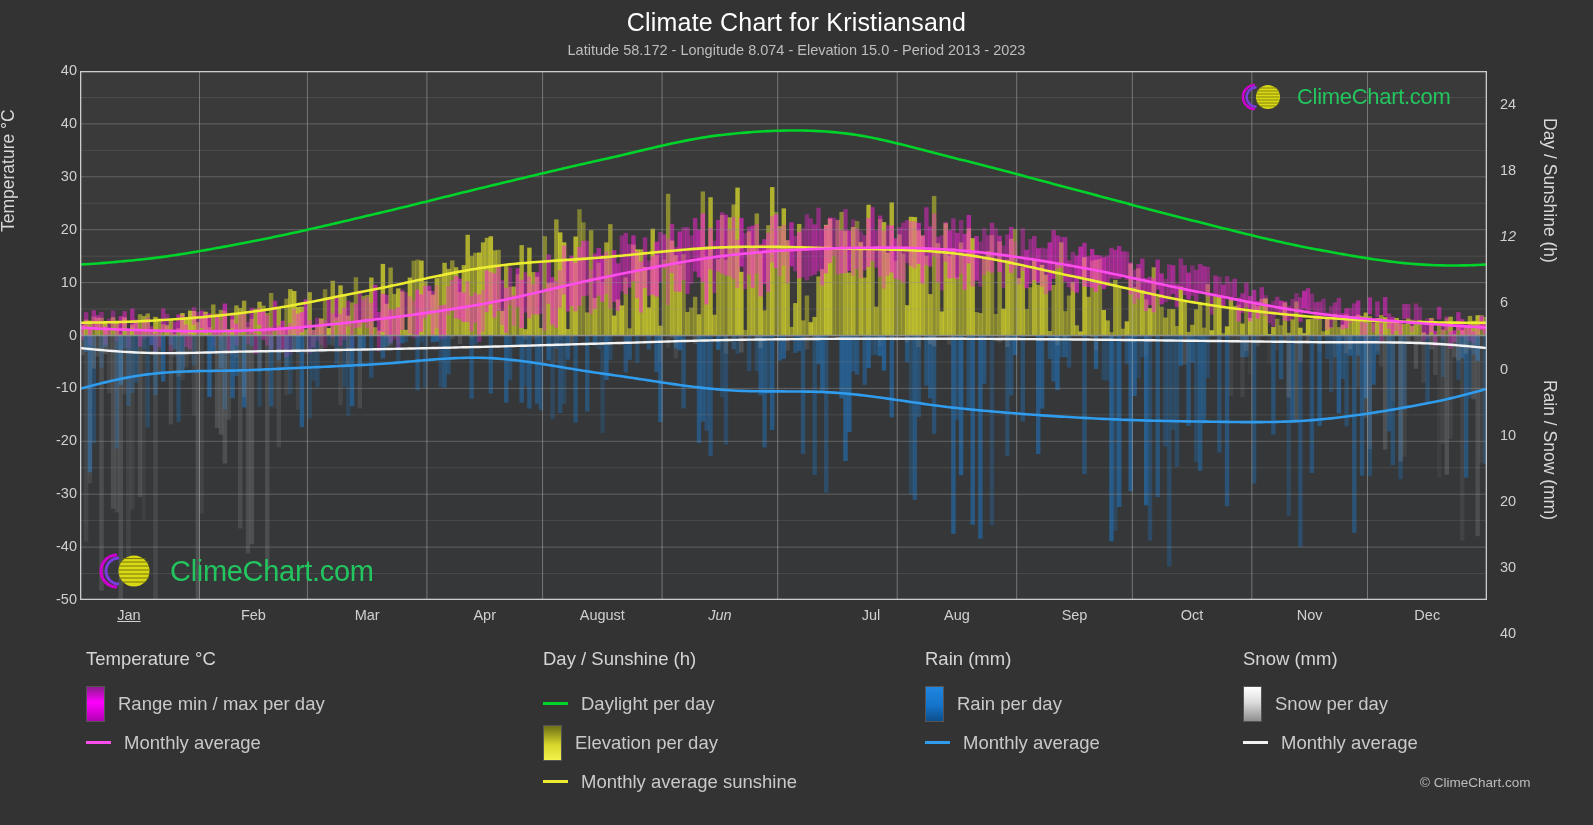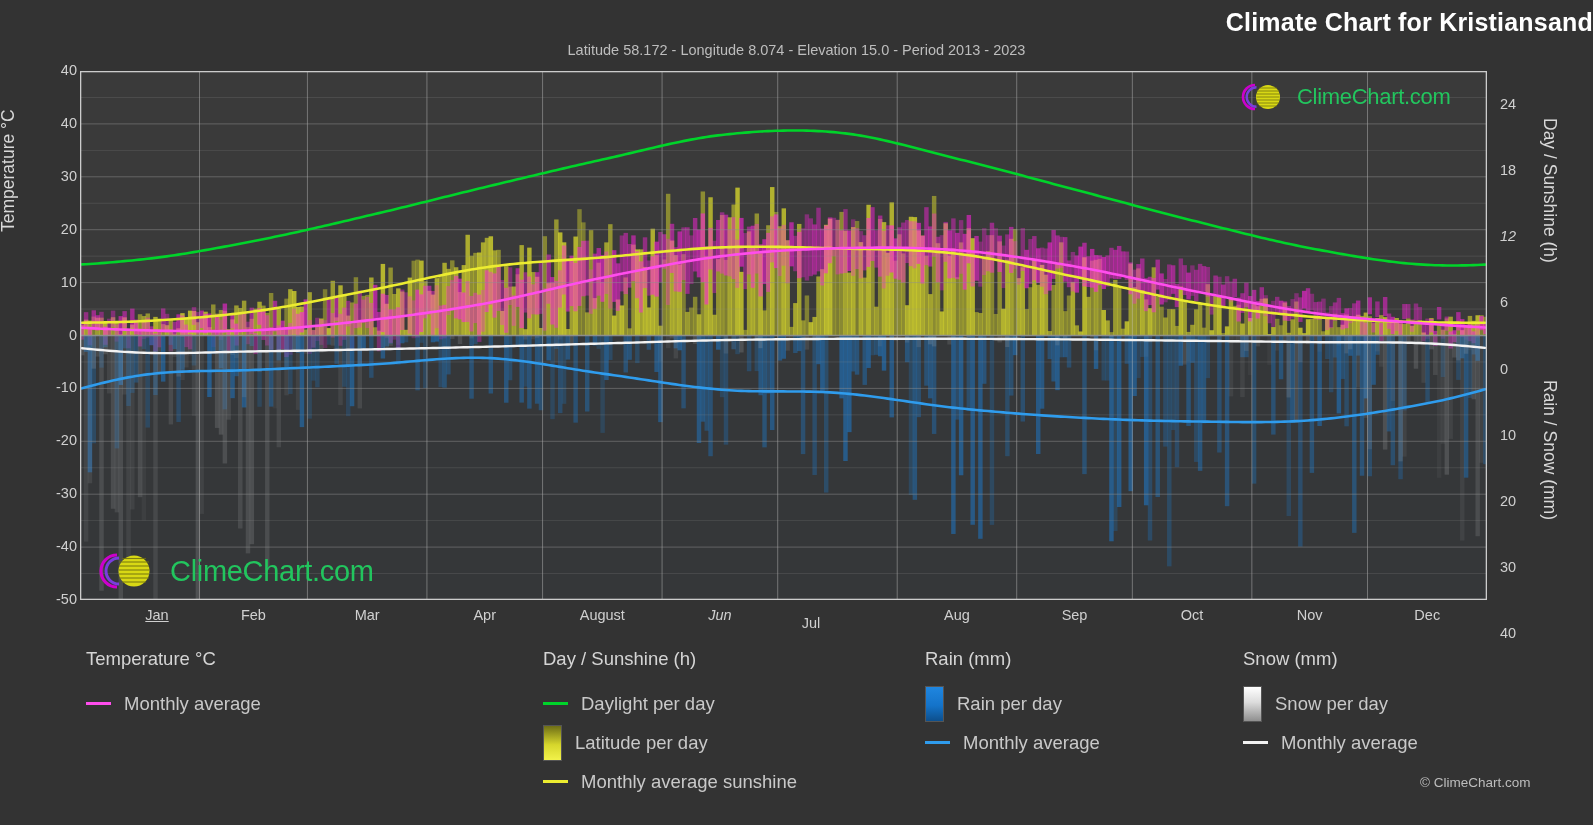--- a/index.html
+++ b/index.html
@@ -7,22 +7,22 @@
     width: 1593px; height: 825px;
     background: #333333;
     font-family: "Liberation Sans", sans-serif;
     overflow: hidden;
   }
   #root { position: relative; width: 1593px; height: 825px; }
 
   
   .title {
     position: absolute; left: 0; top: 8px; width: 1593px;
-    text-align: right; color: #ffffff;
-    font-size: 25px; font-weight: 700; letter-spacing: .2px;
+    text-align: center; color: #ffffff;
+    font-size: 25px; font-weight: 400; letter-spacing: .2px;
   }
   .subtitle {
     position: absolute; left: 0; top: 42px; width: 1593px;
     text-align: center; color: #bdbdbd; font-size: 14.5px;
   }
 
   
   .plot-wrap { position: absolute; left: 80px; top: 71px; width: 1407px; height: 529px; }
   .plot-bg { position: absolute; inset: 0; background: #3a3a3a; }
   .plot-svg { position: absolute; inset: 0; }
@@ -100,27 +100,27 @@
       <div class="tick tick-right" style="top: 128.125px;">18</div>
       <div class="tick tick-right" style="top: 194.25px; font-style: italic;">12</div>
       <div class="tick tick-right" style="top: 260.375px;">6</div>
       <div class="tick tick-right" style="top: 326.5px;">0</div>
       <div class="tick tick-right" style="top: 392.625px;">10</div>
       <div class="tick tick-right" style="top: 458.75px;">20</div>
       <div class="tick tick-right" style="top: 524.875px;">30</div>
       <div class="tick tick-right" style="top: 591px;">40</div>
     </div>
   <div id="x-ticks">
-      <div class="tick tick-x" style="left: 122px; text-decoration: underline;">Jan</div>
+      <div class="tick tick-x" style="left: 94px; text-decoration: underline;">Jan</div>
       <div class="tick tick-x" style="left: 218.466px;">Feb</div>
       <div class="tick tick-x" style="left: 332.182px;">Mar</div>
       <div class="tick tick-x" style="left: 449.753px;">Apr</div>
       <div class="tick tick-x" style="left: 567.325px;">August</div>
       <div class="tick tick-x" style="left: 684.896px; font-style: italic;">Jun</div>
-      <div class="tick tick-x" style="left: 776px; margin-top: 8px;">Jul</div>
+      <div class="tick tick-x" style="left: 836px;">Jul</div>
       <div class="tick tick-x" style="left: 921.966px;">Aug</div>
       <div class="tick tick-x" style="left: 1039.54px;">Sep</div>
       <div class="tick tick-x" style="left: 1157.11px;">Oct</div>
       <div class="tick tick-x" style="left: 1274.68px;">Nov</div>
       <div class="tick tick-x" style="left: 1392.25px;">Dec</div>
     </div>
 
   <div class="plot-wrap">
     <div class="plot-bg"></div>
     <svg class="plot-svg" id="chart" viewBox="0 0 1407 529" preserveAspectRatio="none">
@@ -1319,37 +1319,41 @@
         <line x1="30" y1="33" x2="54" y2="33"></line>
       </g>
     </svg>
     <span class="wm-text">ClimeChart.com</span>
   </div>
 
   <div class="legend">
     <div class="lg-col" id="lg-temperature" style="left:86px;">
         <div class="lg-title">Temperature °C</div>
         <div class="lg-row">
+          <span class="sw-box" style="background: linear-gradient(rgb(140, 26, 140) 0%, rgb(255, 0, 255) 45%, rgb(179, 0, 179) 100%); border: 1px solid rgb(85, 85, 85);"></span>
+          <span class="lg-label">Range min / max per day</span>
+        </div>
+        <div class="lg-row">
           <span class="sw-slot">
             <span class="sw-line" style="background: rgb(255, 77, 237);"></span>
           </span>
           <span class="lg-label">Monthly average</span>
         </div>
       </div>
     <div class="lg-col" id="lg-sunshine" style="left:543px;">
         <div class="lg-title">Day / Sunshine (h)</div>
         <div class="lg-row">
           <span class="sw-slot">
             <span class="sw-line" style="background: rgb(0, 212, 42);"></span>
           </span>
           <span class="lg-label">Daylight per day</span>
         </div>
         <div class="lg-row">
           <span class="sw-box" style="background: linear-gradient(rgb(110, 110, 22) 0%, rgb(214, 214, 44) 55%, rgb(242, 242, 74) 100%); border: 1px solid rgb(85, 85, 85);"></span>
-          <span class="lg-label">Latitude per day</span>
+          <span class="lg-label">Elevation per day</span>
         </div>
         <div class="lg-row">
           <span class="sw-slot">
             <span class="sw-line" style="background: rgb(236, 236, 48);"></span>
           </span>
           <span class="lg-label">Monthly average sunshine</span>
         </div>
       </div>
     <div class="lg-col" id="lg-rain" style="left:925px;">
         <div class="lg-title">Rain (mm)</div>

